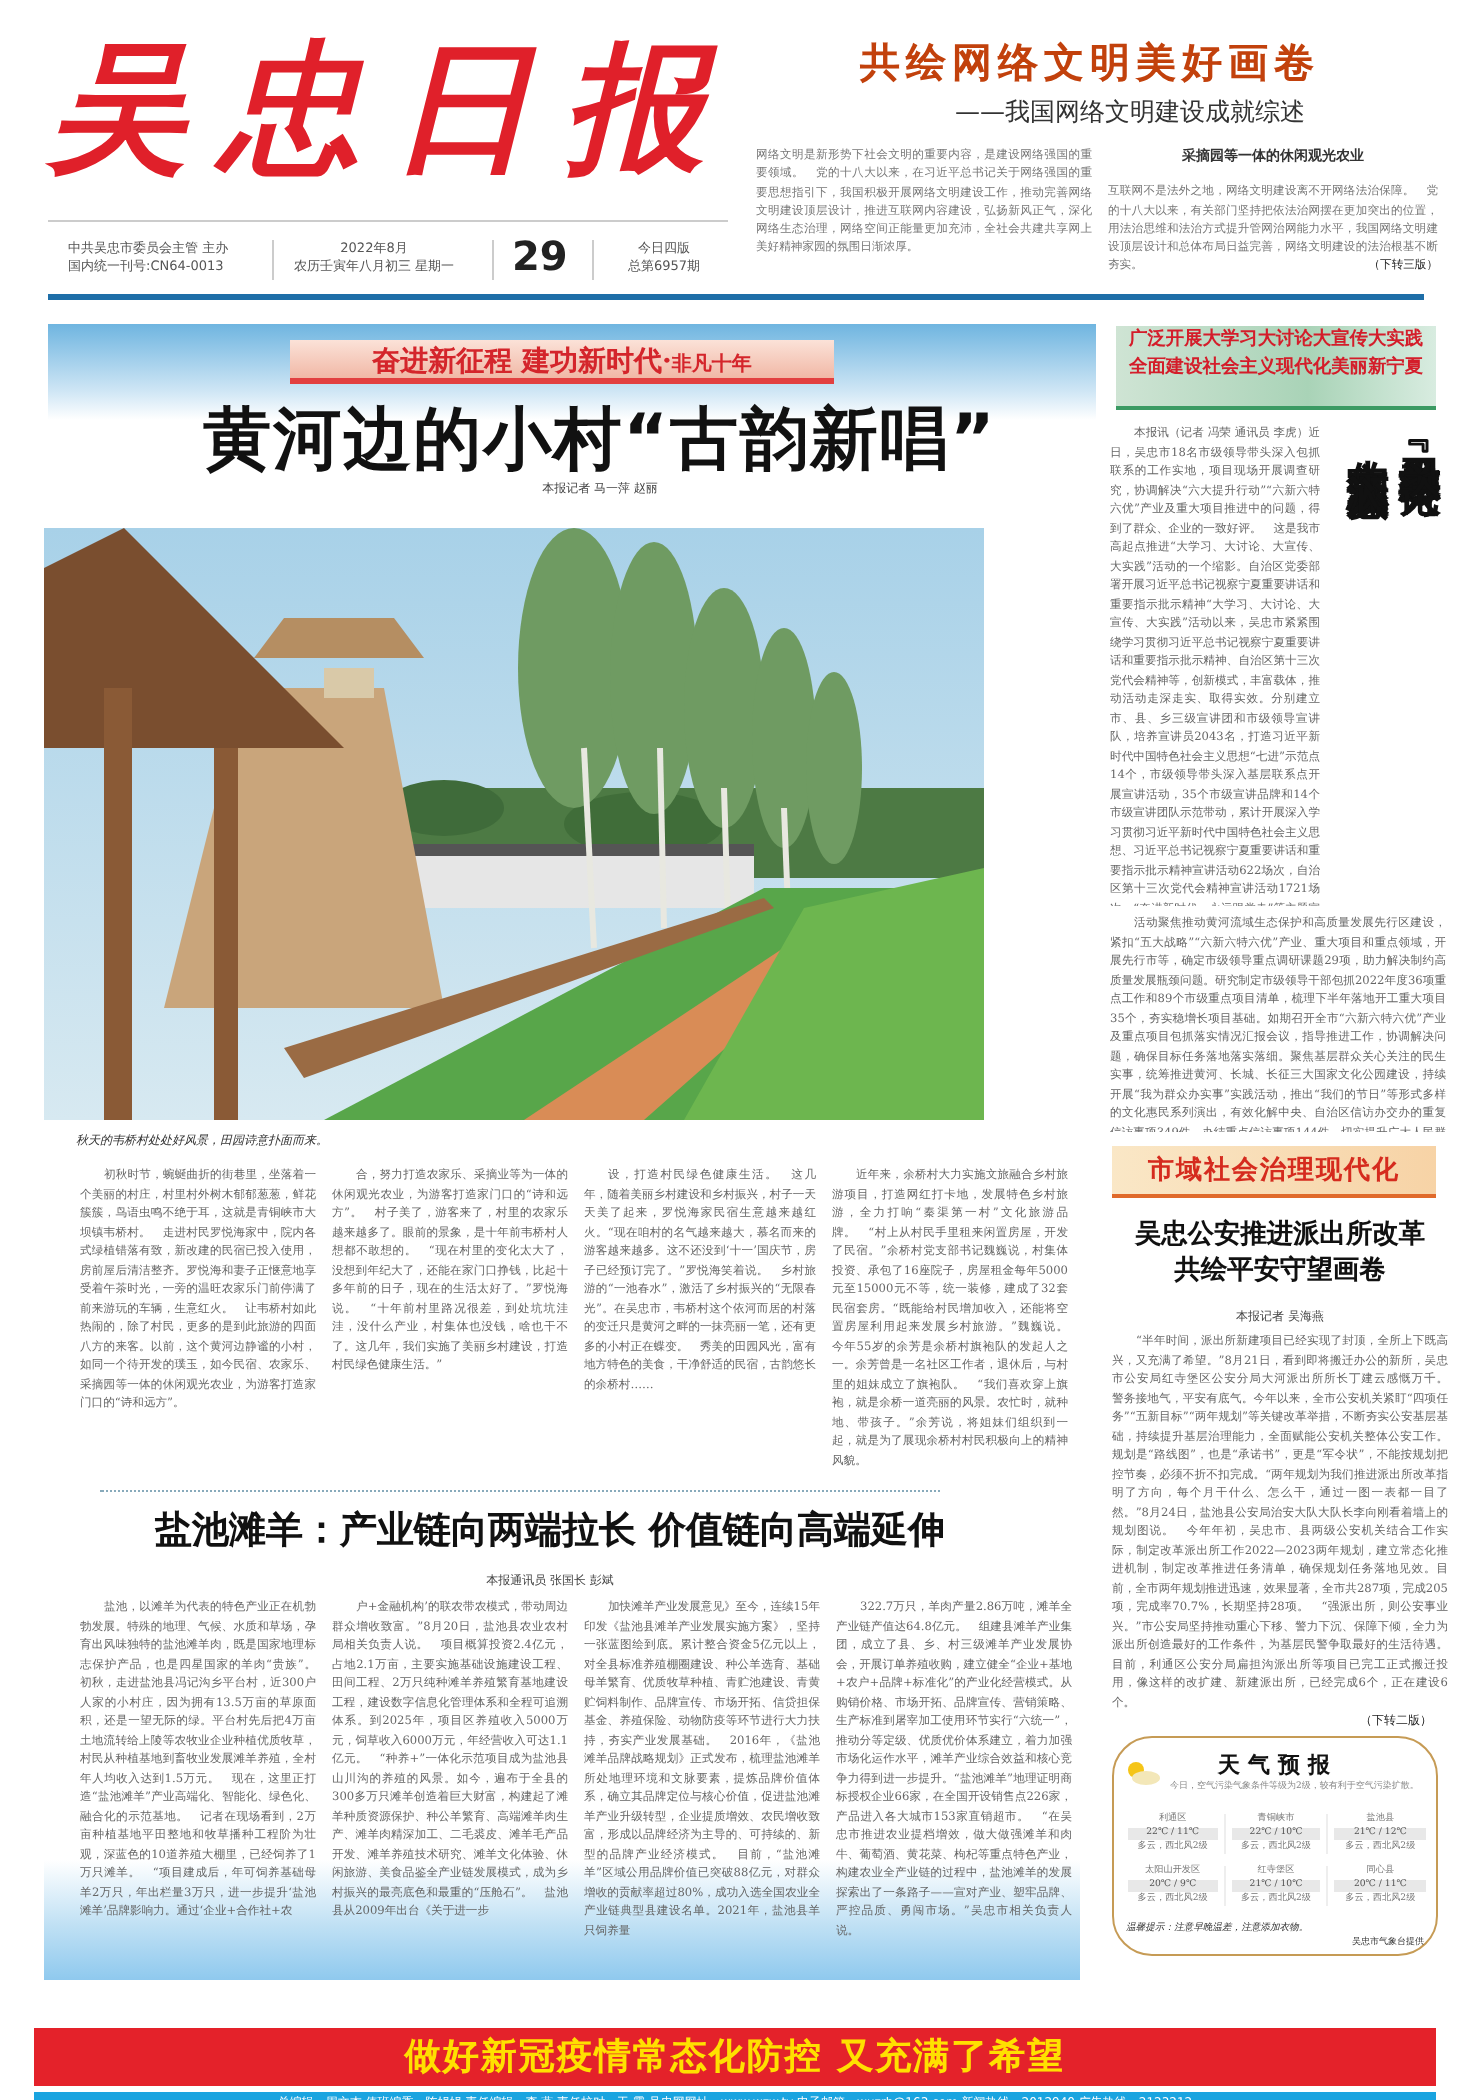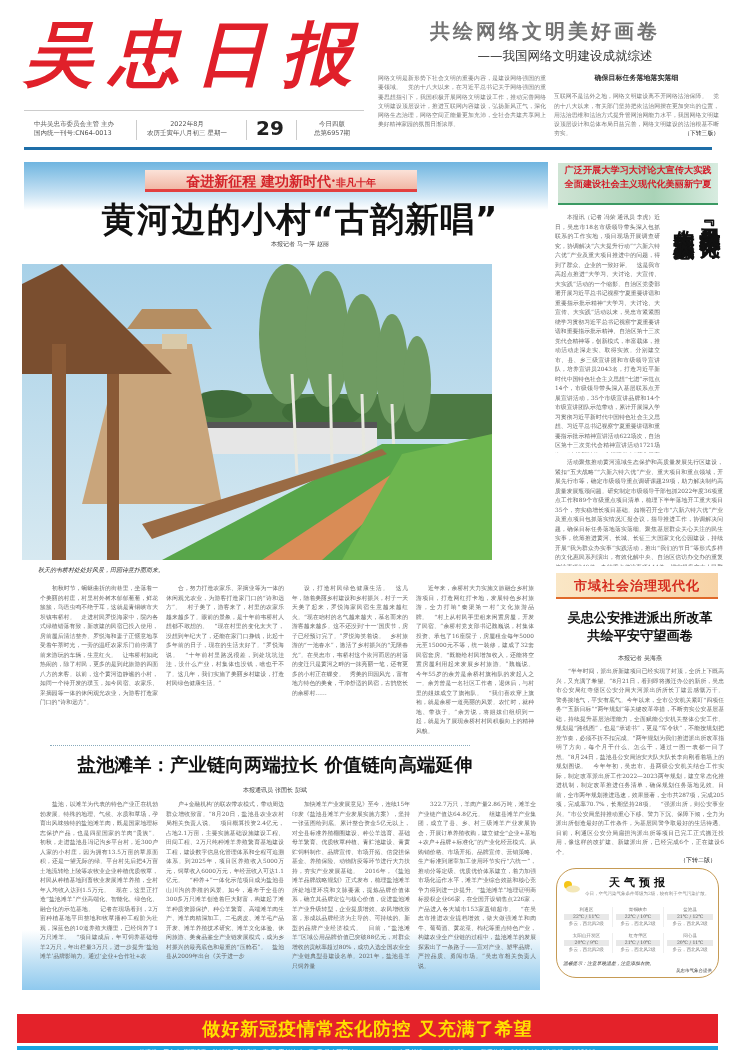--- a/index.html
+++ b/index.html
@@ -14,21 +14,21 @@
   .mast-rule { left: 24px; top: 110px; width: 340px; height: 1px; background: #ccc; }
   .info-row { left: 24px; top: 116px; width: 345px; height: 28px; font-size: 6.5px; color: #555; font-family: "DejaVu Sans", sans-serif; }
   .info-row .c1 { position: absolute; left: 10px; top: 4px; line-height: 9px; }
   .info-row .c2 { position: absolute; left: 118px; top: 4px; line-height: 9px; text-align: center; width: 90px; }
   .info-row .sep { position: absolute; top: 4px; width: 1px; height: 20px; background: #ccc; }
   .info-row .issue-num { position: absolute; left: 232px; top: 0; font-size: 20px; color: #222; font-weight: bold; }
   .info-row .c4 { position: absolute; left: 290px; top: 4px; line-height: 9px; text-align: center; }
   .top-rule { left: 24px; top: 147px; width: 688px; height: 3px; background: #1e6ea8; }
 
   
-  .tr-title { left: 395px; top: 18px; width: 300px; font-family: "DejaVu Sans", sans-serif; font-weight: bold; font-size: 20px; color: #737373; text-align: center; letter-spacing: 3px; }
+  .tr-title { left: 395px; top: 18px; width: 300px; font-family: "DejaVu Sans", sans-serif; font-weight: bold; font-size: 20px; color: #c2410c; text-align: center; letter-spacing: 3px; }
   .tr-sub { left: 430px; top: 48px; width: 270px; font-family: "DejaVu Sans", sans-serif; font-size: 12.5px; color: #333; text-align: center; }
   .tr-col { font-size: 5.8px; line-height: 9.3px; color: #777; text-align: justify; }
   .tr-col1 { left: 378px; top: 74px; width: 168px; }
   .tr-col2 { left: 554px; top: 74px; width: 165px; }
   .tr-col2 h4 { font-family: "DejaVu Sans", sans-serif; font-size: 7px; color: #333; text-align: center; margin-bottom: 9px; font-weight: bold; }
   .more { color: #222; float: right; }
 
   
   .band { left: 24px; top: 162px; width: 524px; height: 48px; background: linear-gradient(180deg, #6fb5e0 0%, #cfe6f5 70%, #ffffff 100%); }
   .kicker { left: 145px; top: 170px; width: 272px; height: 22px; background: linear-gradient(180deg, #fbe2d8, #f1b8a6); border-bottom: 3px solid #e24040; font-family: "DejaVu Serif", serif; font-weight: bold; color: #d4252b; font-size: 14px; text-align: center; line-height: 22px; }
@@ -102,21 +102,21 @@
   <div class="c4">
     <div>今日四版</div>
     <div>总第6957期</div>
   </div>
 </div>
 
 <div class="abs tr-title">共绘网络文明美好画卷</div>
 <div class="abs tr-sub">——我国网络文明建设成就综述</div>
 <div class="abs tr-col tr-col1">网络文明是新形势下社会文明的重要内容，是建设网络强国的重要领域。　党的十八大以来，在习近平总书记关于网络强国的重要思想指引下，我国积极开展网络文明建设工作，推动完善网络文明建设顶层设计，推进互联网内容建设，弘扬新风正气，深化网络生态治理，网络空间正能量更加充沛，全社会共建共享网上美好精神家园的氛围日渐浓厚。</div>
 <div class="abs tr-col tr-col2">
-  <h4>确保目标任务落地落实落细</h4>
+  <h4>采摘园等一体的休闲观光农业</h4>
   <span>互联网不是法外之地，网络文明建设离不开网络法治保障。　党的十八大以来，有关部门坚持把依法治网摆在更加突出的位置，用法治思维和法治方式提升管网治网能力水平，我国网络文明建设顶层设计和总体布局日益完善，网络文明建设的法治根基不断夯实。</span>
   <span class="more">（下转三版）</span>
 </div>
 <div class="abs top-rule"></div>
 
 <div class="abs band"></div>
 <div class="abs kicker">
   <span>奋进新征程 建功新时代·</span><small>非凡十年</small>
 </div>
 <div class="abs main-head">黄河边的小村“古韵新唱”</div>

